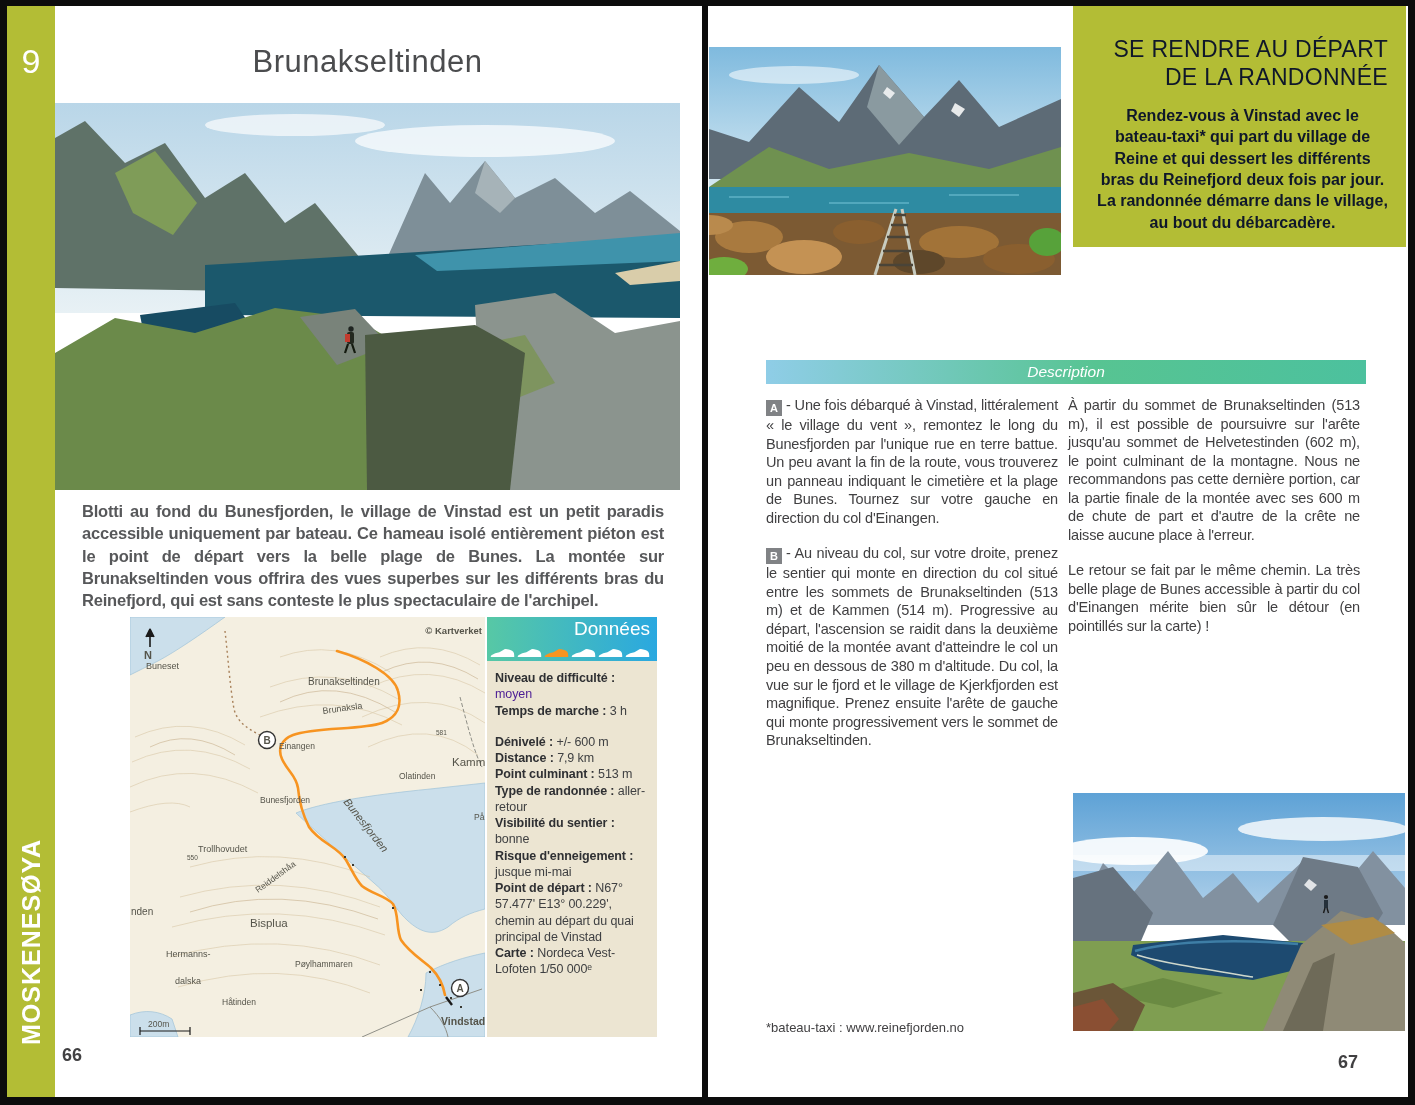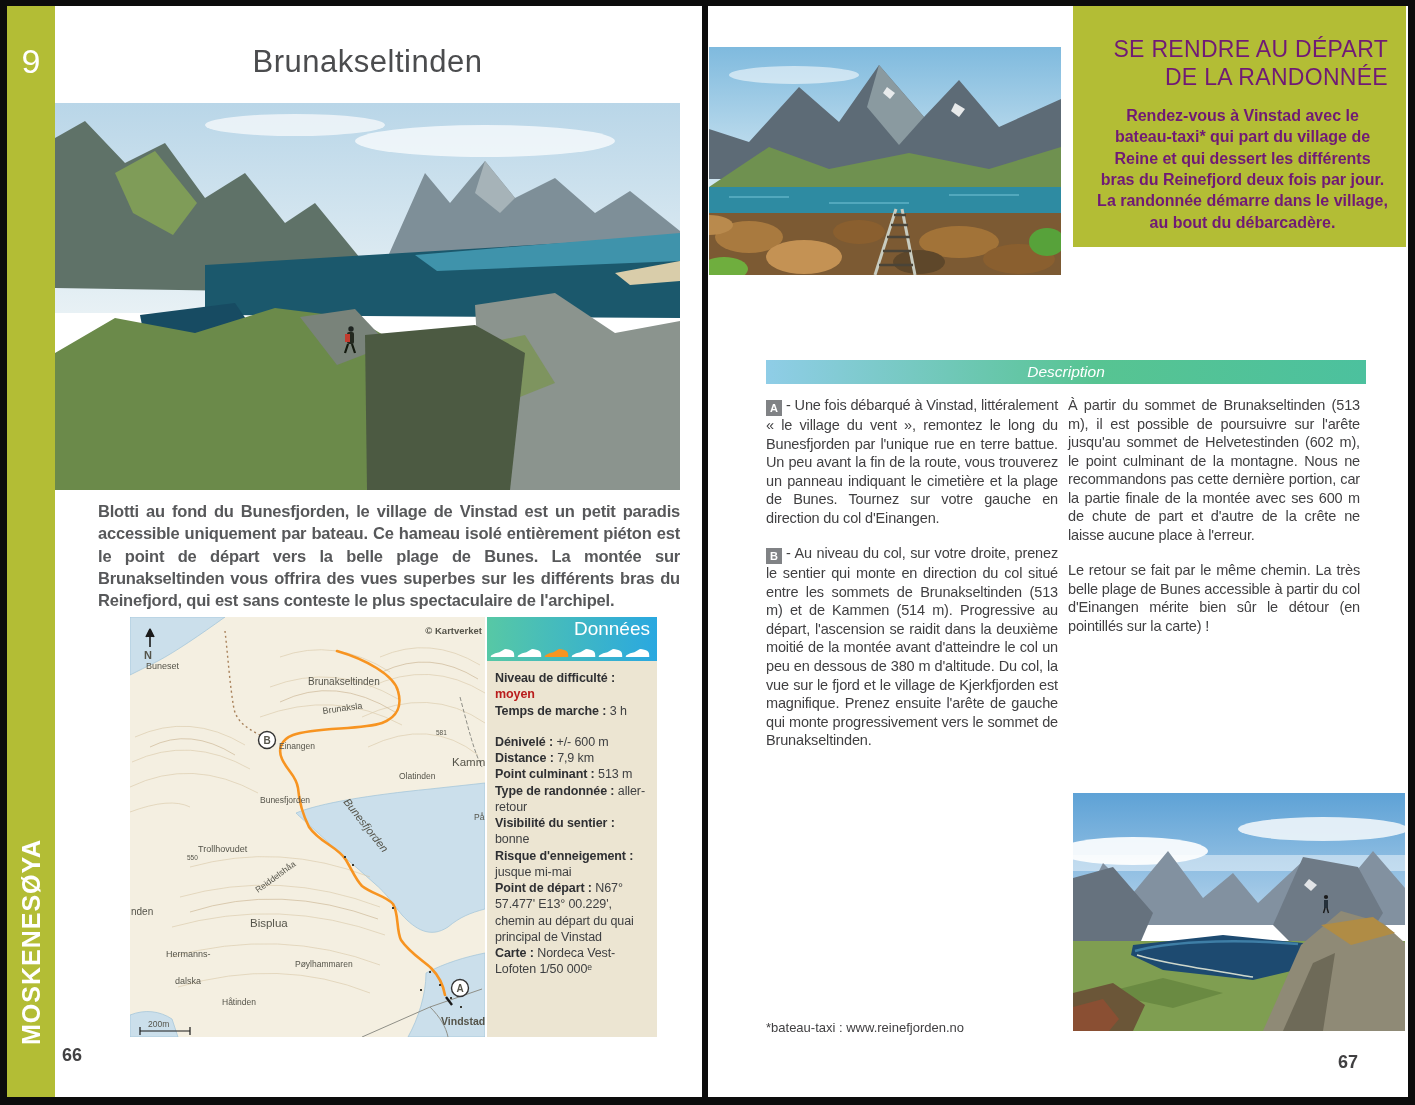--- a/index.html
+++ b/index.html
@@ -18,47 +18,47 @@
 
   .title{position:absolute;left:48px;top:38px;width:625px;text-align:center;
          color:#4b4c4e;font-size:31px;font-weight:400;letter-spacing:.5px;}
 
   .photo{position:absolute;overflow:hidden;}
   .photo svg{display:block;}
   .photo-main{left:48px;top:97px;width:625px;height:387px;}
   .photo-rail{left:1px;top:41px;width:352px;height:228px;}
   .photo-summit{left:365px;top:787px;width:332px;height:238px;}
 
-  .intro{position:absolute;left:91px;top:494px;width:582px;color:#57585a;
+  .intro{position:absolute;left:75px;top:494px;width:582px;color:#57585a;
          font-size:16.5px;font-weight:700;line-height:1.35;text-align:justify;letter-spacing:-.2px;}
 
   .map-box{position:absolute;left:123px;top:611px;width:355px;height:420px;}
 
   
   .data-box{position:absolute;left:480px;top:611px;width:170px;height:420px;background:#ece5d2;}
   .data-head{position:relative;width:100%;height:44px;background:linear-gradient(90deg,#57c8a5,#2aa8e0);}
   .data-title{position:absolute;right:7px;top:1px;color:#fff;font-size:19px;font-weight:400;}
   .shoes{position:absolute;left:3px;bottom:3px;display:flex;gap:2px;}
   .shoe{color:#fff;width:25px;height:13px;}
   .shoe.active{color:#f79421;}
   .shoe svg{width:100%;height:100%;display:block;}
   .data-body{padding:9px 8px 0 8px;color:#3f4042;font-size:12.5px;line-height:1.3;letter-spacing:-.1px;}
   .data-body p{margin:0;}
   .gap{height:15px;}
   .dlabel{font-weight:700;color:#2f3033;}
   .dvalue{font-weight:400;}
-  .dvalue.orange{color:#b91c1c;font-weight:700;margin-top:32px;}
+  .dvalue.orange{color:#4c1d95;font-weight:400;margin-top:32px;}
 
   .pagenum{position:absolute;color:#414042;font-size:18px;font-weight:700;}
   .pagenum-left{left:55px;top:1039px;}
   .pagenum-right{left:630px;top:1046px;}
 
   
   .transport{position:absolute;left:365px;top:0;width:333px;height:241px;background:#b3bd35;
-             color:#701a75;box-sizing:border-box;padding:30px 18px 0 24px;}
+             color:#0f172a;box-sizing:border-box;padding:30px 18px 0 24px;}
   .transport-title{font-size:23px;font-weight:400;line-height:1.2;text-align:right;letter-spacing:.3px;}
   .transport-body{margin-top:14px;font-size:16px;font-weight:700;line-height:1.33;text-align:center;}
 
   .desc-bar{position:absolute;left:58px;top:354px;width:600px;height:24px;
             background:linear-gradient(90deg,#8fcde7,#57c492 55%,#4cc19e);font-style:italic;}
   .desc-bar span{display:block;text-align:center;color:#fff;font-size:15.5px;line-height:24px;}
 
   .col{position:absolute;top:390px;width:292px;color:#414042;font-size:14.5px;line-height:1.28;
        text-align:justify;letter-spacing:-.15px;}
   .col1{left:58px;} .col2{left:360px;}

